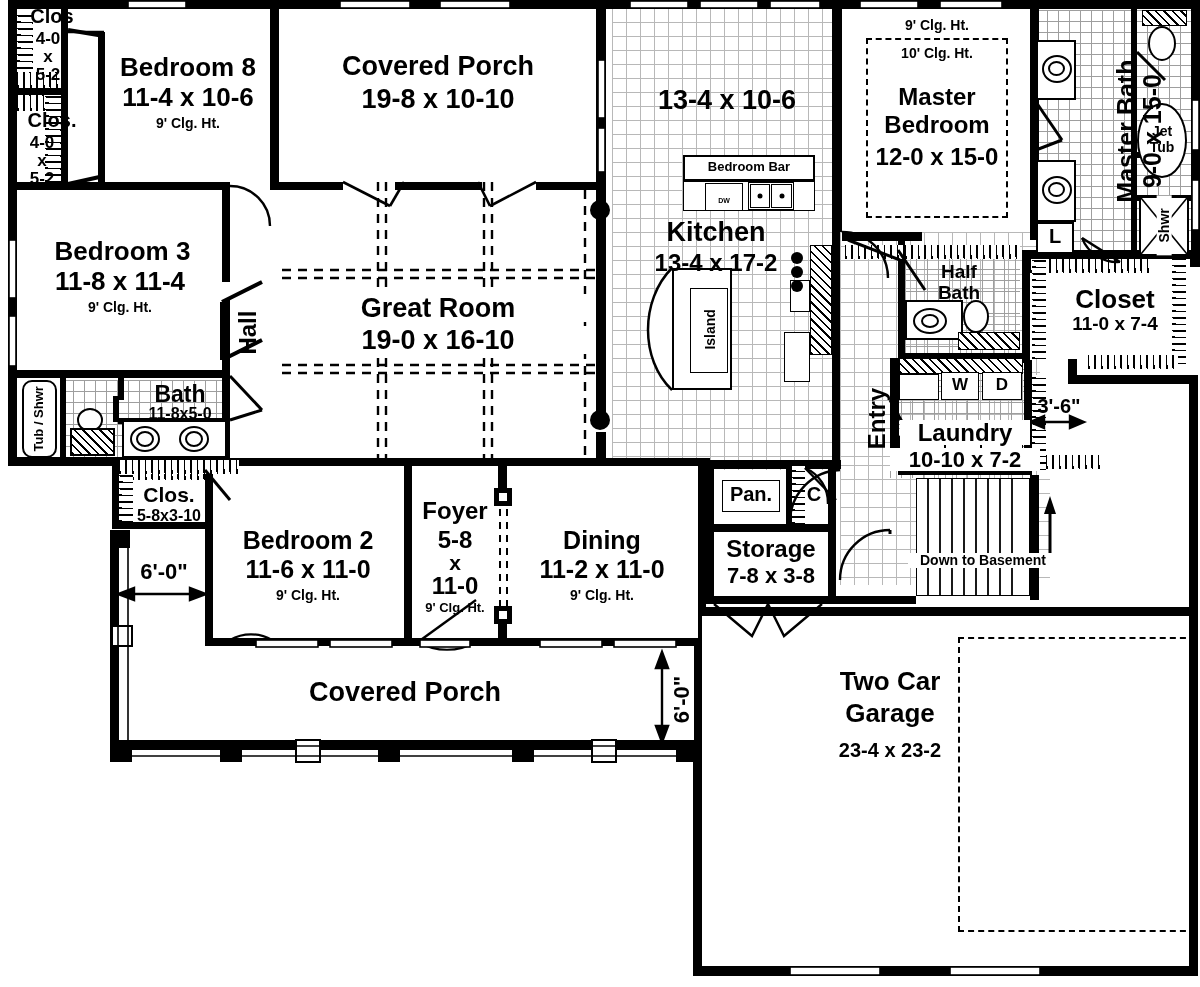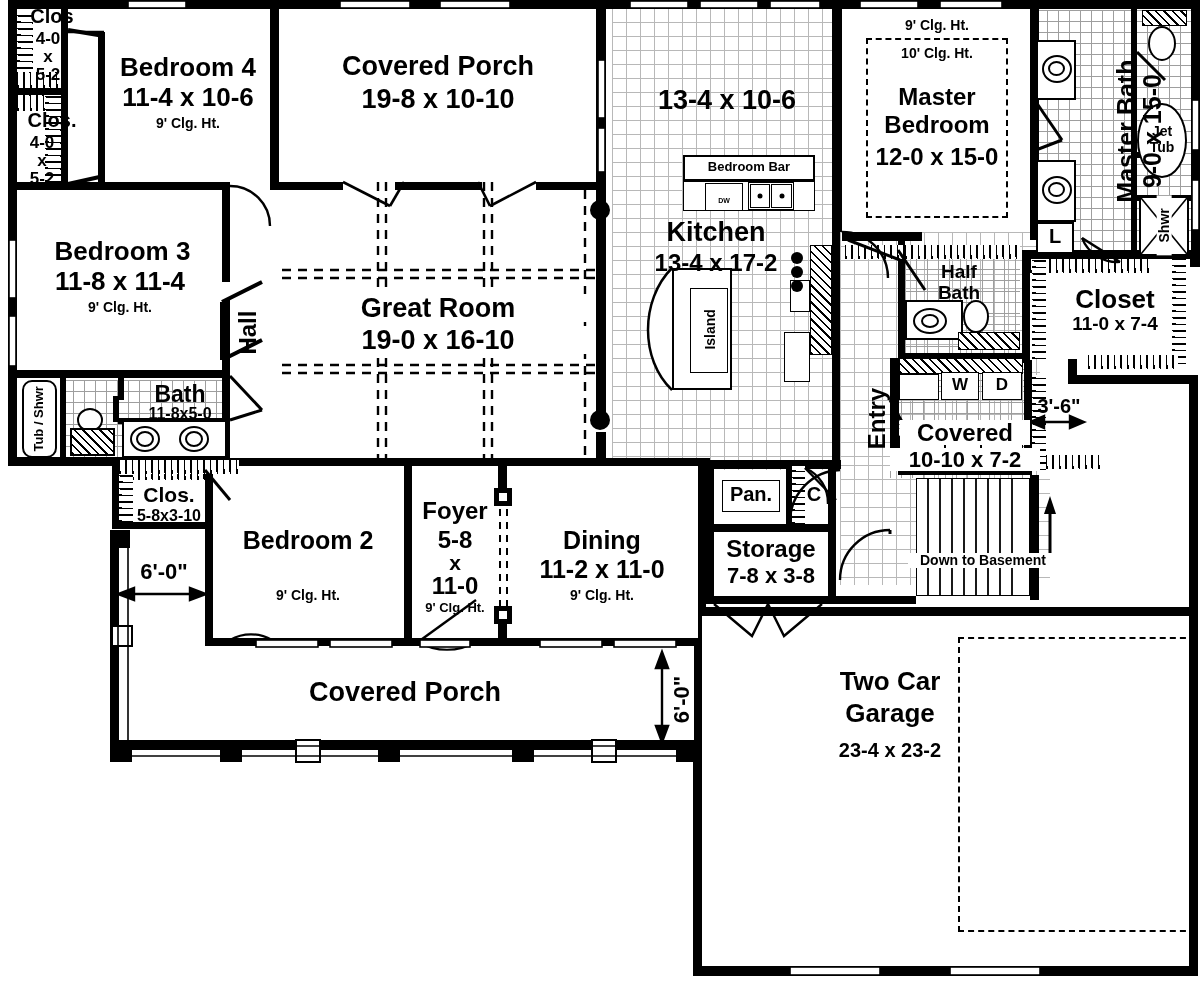--- a/index.html
+++ b/index.html
@@ -439,37 +439,38 @@
   <div class="lbl" style="left:18px;top:6px;width:68px;font-size:20px;">Clos</div>
   <div class="lbl" style="left:18px;top:30px;width:60px;font-size:17px;">4-0</div>
   <div class="lbl" style="left:18px;top:48px;width:60px;font-size:17px;">x</div>
   <div class="lbl" style="left:18px;top:66px;width:60px;font-size:17px;">5-2</div>
 
   <div class="lbl" style="left:12px;top:110px;width:80px;font-size:20px;">Clos.</div>
   <div class="lbl" style="left:12px;top:134px;width:60px;font-size:17px;">4-0</div>
   <div class="lbl" style="left:12px;top:152px;width:60px;font-size:17px;">x</div>
   <div class="lbl" style="left:12px;top:170px;width:60px;font-size:17px;">5-2</div>
 
-  <div class="lbl name" style="left:105px;top:54px;width:166px;font-size:26px;">Bedroom 4</div>
+  <div class="lbl name" style="left:105px;top:54px;width:166px;font-size:26px;">Bedroom 8</div>
   <div class="lbl dim" style="left:100px;top:84px;width:176px;font-size:26px;">11-4 x 10-6</div>
   <div class="lbl sub" style="left:105px;top:116px;width:166px;font-size:14px;">9' Clg. Ht.</div>
 
   <div class="lbl name" style="left:18px;top:238px;width:209px;font-size:26px;">Bedroom 3</div>
   <div class="lbl dim" style="left:14px;top:268px;width:212px;font-size:26px;">11-8 x 11-4</div>
   <div class="lbl sub" style="left:18px;top:300px;width:204px;font-size:14px;">9' Clg. Ht.</div>
 
   <div class="lbl vert name" style="left:203px;top:320px;width:90px;transform:rotate(-90deg);font-size:24px;">Hall</div>
 
   <div class="lbl name" style="left:130px;top:382px;width:100px;font-size:23px;">Bath</div>
   <div class="lbl" style="left:126px;top:406px;width:108px;font-size:16px;text-decoration:underline;">11-8x5-0</div>
 
   <div class="lbl name" style="left:127px;top:484px;width:84px;font-size:21px;">Clos.</div>
   <div class="lbl" style="left:120px;top:508px;width:98px;font-size:16px;">5-8x3-10</div>
 
   <div class="lbl name" style="left:212px;top:527px;width:192px;font-size:25px;">Bedroom 2</div>
+  <div class="lbl dim" style="left:208px;top:556px;width:200px;font-size:25px;">11-6 x 11-0</div>
   <div class="lbl sub" style="left:212px;top:588px;width:192px;font-size:14px;">9' Clg. Ht.</div>
 
   <div class="lbl name" style="left:411px;top:498px;width:88px;font-size:24px;">Foyer</div>
   <div class="lbl dim" style="left:411px;top:527px;width:88px;font-size:24px;">5-8</div>
   <div class="lbl dim" style="left:411px;top:552px;width:88px;font-size:21px;">x</div>
   <div class="lbl dim" style="left:411px;top:573px;width:88px;font-size:24px;">11-0</div>
   <div class="lbl sub" style="left:409px;top:601px;width:92px;font-size:13px;">9' Clg. Ht.</div>
 
   <div class="lbl name" style="left:507px;top:527px;width:190px;font-size:25px;">Dining</div>
   <div class="lbl dim" style="left:503px;top:556px;width:198px;font-size:25px;">11-2 x 11-0</div>
@@ -496,21 +497,21 @@
   <div class="lbl vert dim" style="left:1052px;top:118px;width:200px;transform:rotate(-90deg);font-size:25px;">9-0 x 15-0</div>
 
   <div class="lbl name" style="left:1044px;top:286px;width:142px;font-size:26px;">Closet</div>
   <div class="lbl" style="left:1042px;top:314px;width:146px;font-size:19px;">11-0 x 7-4</div>
 
   <div class="lbl name" style="left:916px;top:262px;width:86px;font-size:19px;">Half</div>
   <div class="lbl name" style="left:916px;top:283px;width:86px;font-size:19px;">Bath</div>
 
   <div class="lbl vert name" style="left:822px;top:406px;width:110px;transform:rotate(-90deg);font-size:24px;">Entry</div>
 
-  <div class="lbl name" style="left:900px;top:420px;width:130px;font-size:24px;background:#fff;">Covered</div>
+  <div class="lbl name" style="left:900px;top:420px;width:130px;font-size:24px;background:#fff;">Laundry</div>
   <div class="lbl dim" style="left:890px;top:448px;width:150px;font-size:22px;background:#fff;">10-10 x 7-2</div>
 
   <div class="thin1" style="left:722px;top:480px;width:58px;height:32px;"></div>
   <div class="lbl name" style="left:716px;top:484px;width:70px;font-size:20px;">Pan.</div>
   <div class="lbl name" style="left:800px;top:484px;width:28px;font-size:20px;">C</div>
 
   <div class="lbl name" style="left:710px;top:536px;width:122px;font-size:24px;">Storage</div>
   <div class="lbl dim" style="left:710px;top:564px;width:122px;font-size:22px;">7-8 x 3-8</div>
 
   <div class="lbl name" style="left:810px;top:668px;width:160px;font-size:26px;">Two Car</div>

